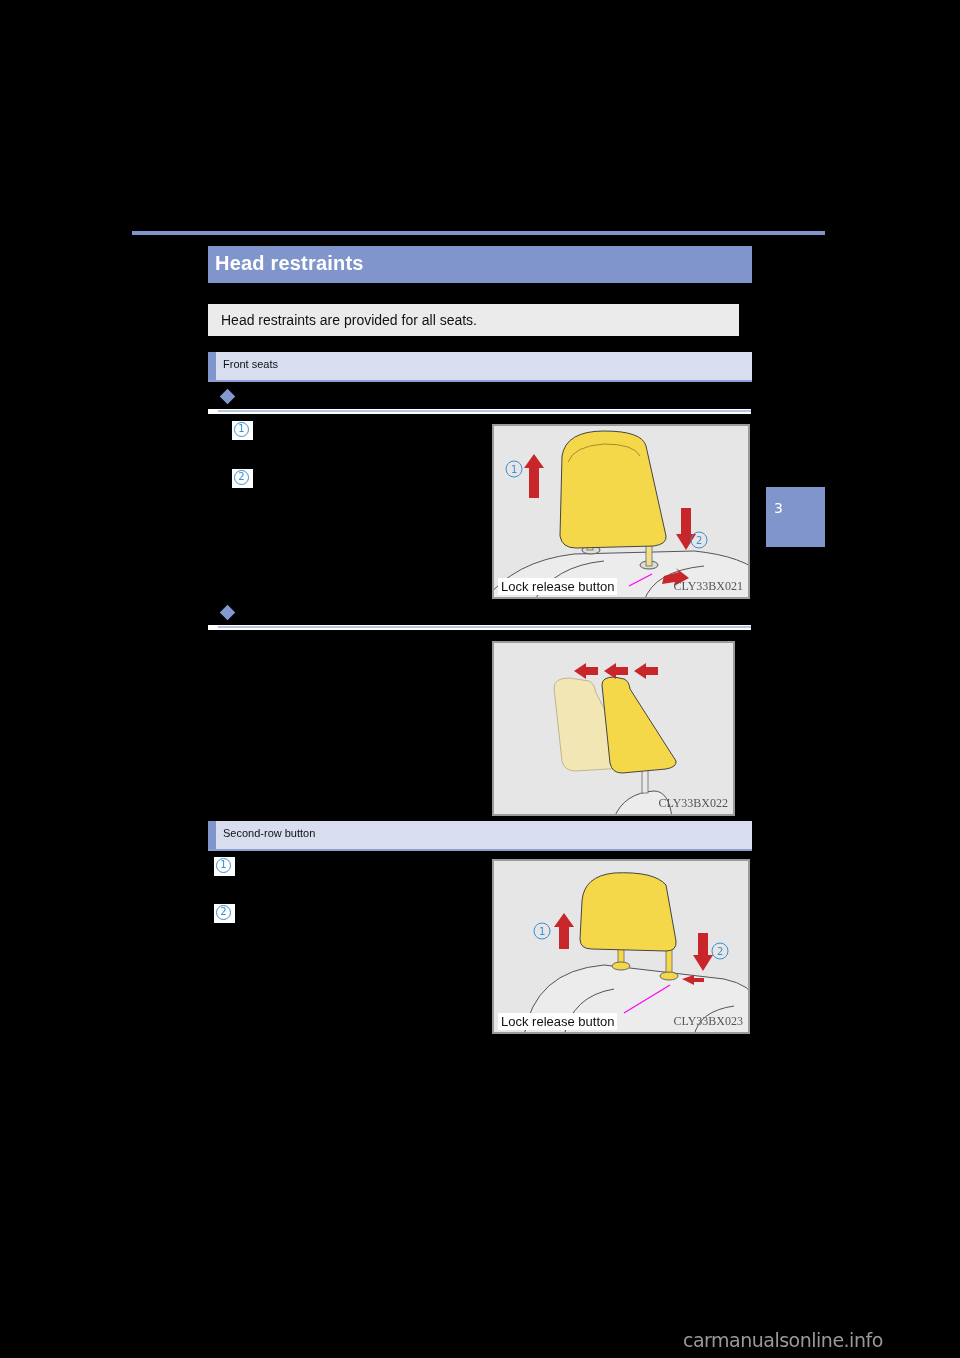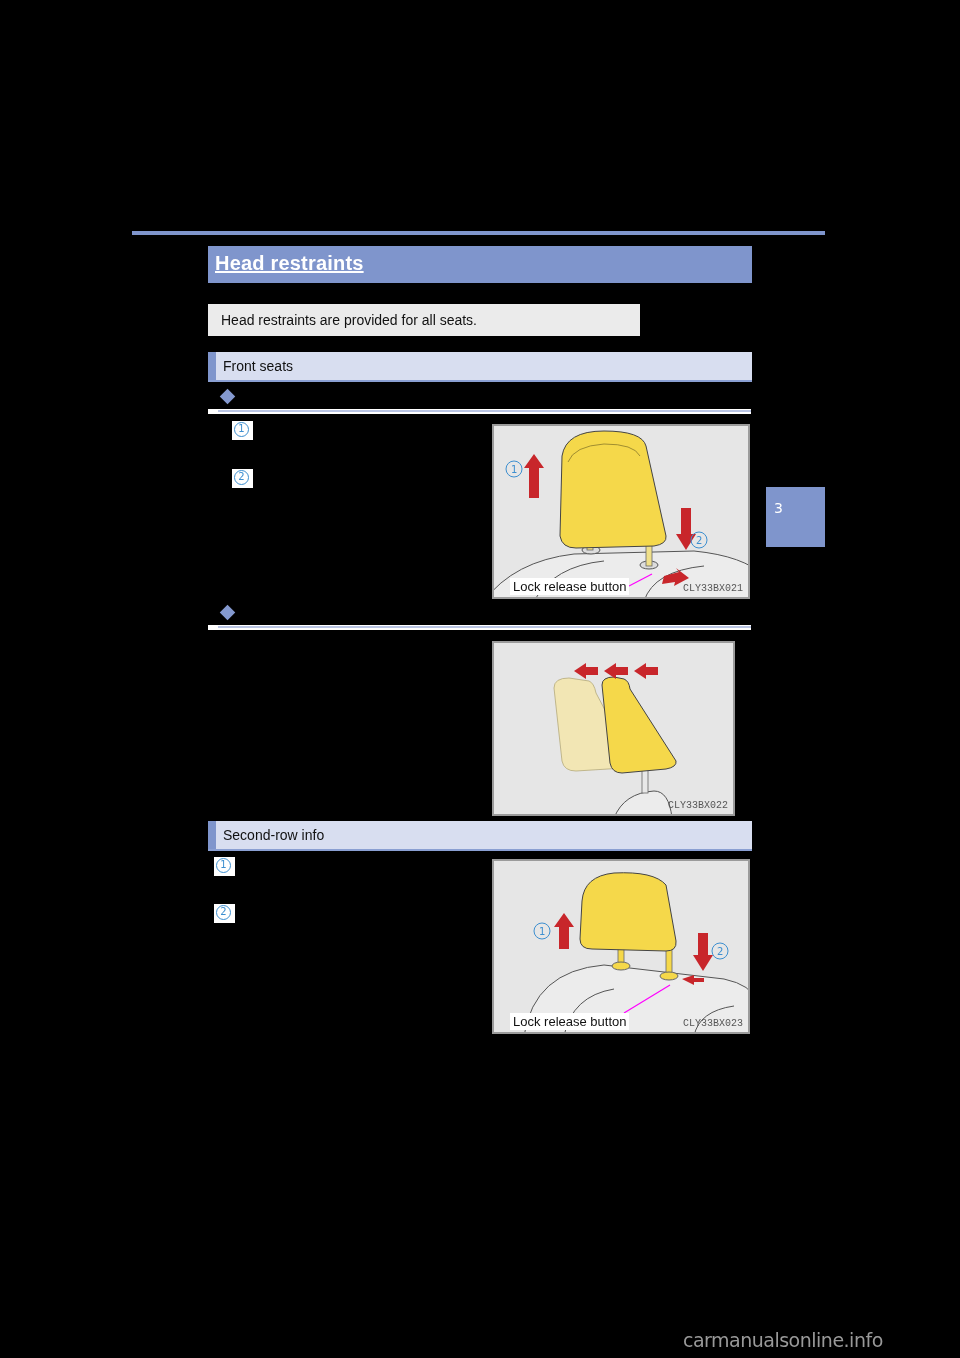--- a/index.html
+++ b/index.html
@@ -2,35 +2,35 @@
 <html><head>
 <meta charset="utf-8">
 <style>
   html, body { margin:0; padding:0; }
   body { width:960px; height:1358px; background:#000; position:relative; overflow:hidden; font-family:"Liberation Sans", sans-serif; }
   .abs { position:absolute; }
   .top-rule { left:132px; top:231px; width:693px; height:4px; background:#7f95cc; }
   .chapter-tab { left:766px; top:487px; width:59px; height:60px; background:#7f95cc; }
   .chapter-num { position:absolute; left:8px; top:13px; color:#fff; font-size:14px; font-family:"DejaVu Sans", sans-serif; }
   .title-bar { left:208px; top:246px; width:544px; height:37px; background:#7f95cc; }
-  .title-bar span { position:absolute; left:7px; top:6px; color:#fff; font-weight:bold; font-size:20px; letter-spacing:0.2px;text-decoration:underline; }
-  .intro-box { left:208px; top:304px; width:432px; height:32px; background:#ebebeb; }
+  .title-bar span { position:absolute; left:7px; top:6px; color:#fff; font-weight:bold; font-size:20px; letter-spacing:0.2px; }
+  .intro-box { left:208px; top:304px; width:531px; height:32px; background:#ebebeb; }
   .intro-box span { position:absolute; left:13px; top:8px; color:#111; font-size:14px; }
   .sec-head { left:208px; width:544px; height:30px; background:#d8def0; border-bottom:2px solid #8a9fd2; box-sizing:border-box; }
   .sec-head .accent { position:absolute; left:0; top:0; width:8px; height:100%; background:#7f95cc; }
-  .sec-head span { position:absolute; left:15px; top:6px; color:#111; font-size:14px; }
+  .sec-head span { position:absolute; left:15px; top:6px; color:#111; font-size:11px; }
   .diamond { width:11px; height:11px; background:#8499cf; transform:rotate(45deg); }
   .sub-rule { left:208px; width:543px; height:5px; background:#fff; }
   .sub-rule .inner { position:absolute; left:10px; right:0; top:1px; height:2px; background:#b9c4e3; }
   .num-badge { width:21px; height:19px; background:#fff; }
   .num-badge .circ { position:absolute; left:2px; top:1px; width:15px; height:15px; border:1.5px solid #3d8fd0; border-radius:50%; box-sizing:border-box; color:#3d8fd0; font-size:10px; line-height:12px; text-align:center; font-family:"DejaVu Sans", sans-serif; }
   .figure { background:#e6e6e6; border:2px solid #9b9b9b; box-sizing:border-box; overflow:hidden; }
   .figure svg { position:absolute; left:0; top:0; }
-  .fig-code { position:absolute; right:5px; bottom:3px; font-size:10px; color:#555; font-family:Liberation Mono, monospace;margin-left:12px; }
-  .fig-label { position:absolute; left:16px; bottom:2px; background:#fff; color:#111; font-size:13px; padding:1px 3px; }
+  .fig-code { position:absolute; right:5px; bottom:3px; font-size:12px; color:#555; font-family:Liberation Serif, serif;margin-left:12px; }
+  .fig-label { position:absolute; left:4px; bottom:2px; background:#fff; color:#111; font-size:13px; padding:1px 3px; }
   .watermark { left:370px; top:1329px; color:#999; font-size:19px; font-family:"DejaVu Sans", sans-serif; letter-spacing:-0.5px; }
 </style>
 </head>
 <body>
 
 <div class="abs top-rule"></div>
 
 <div class="abs chapter-tab">
   <span class="chapter-num">3</span>
 </div>
@@ -97,21 +97,21 @@
     <path d="M108 42 Q108 34 120 34 L130 36 Q135 38 136 46 L182 118 Q183 124 172 126 L128 130 Q118 130 116 120 Z" fill="#f5d84a" stroke="#444" stroke-width="1"></path>
     <polygon points="80,28 92,20 92,24 104,24 104,32 92,32 92,36" fill="#c8262b"></polygon>
     <polygon points="110,28 122,20 122,24 134,24 134,32 122,32 122,36" fill="#c8262b"></polygon>
     <polygon points="140,28 152,20 152,24 164,24 164,32 152,32 152,36" fill="#c8262b"></polygon>
   </svg>
   <div class="fig-code">CLY33BX022</div>
 </div>
 
 <div class="abs sec-head" style="top:821px;">
   <div class="accent"></div>
-  <span>Second-row info</span>
+  <span>Second-row button</span>
 </div>
 
 <div class="abs num-badge" style="left:214px;top:857px;">
   <div class="circ">1</div>
 </div>
 <div class="abs num-badge" style="left:214px;top:904px;">
   <div class="circ">2</div>
 </div>
 
 <div class="abs figure" style="left:492px;top:859px;width:258px;height:175px;">

